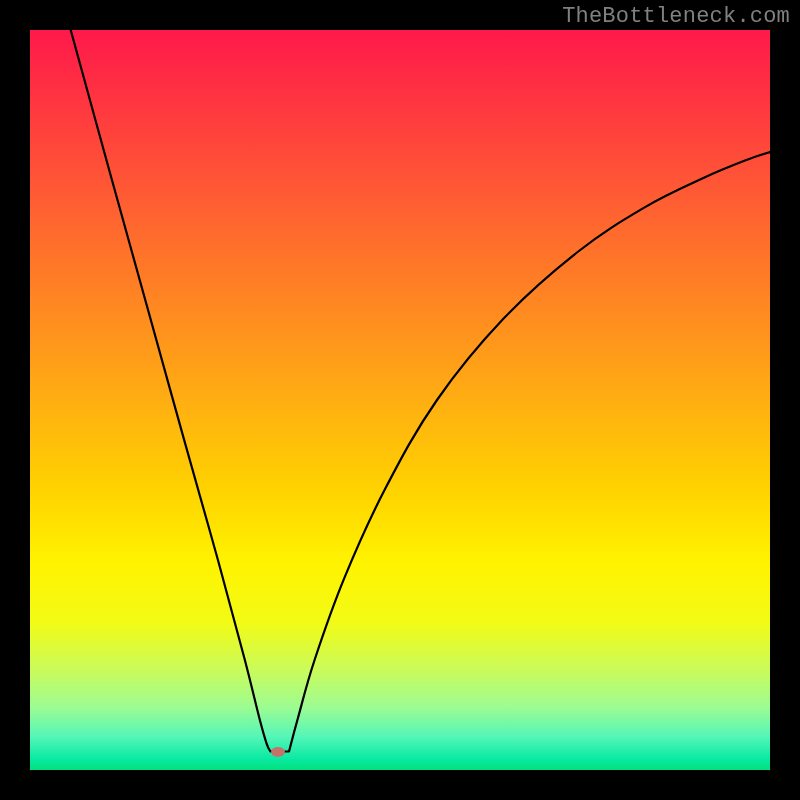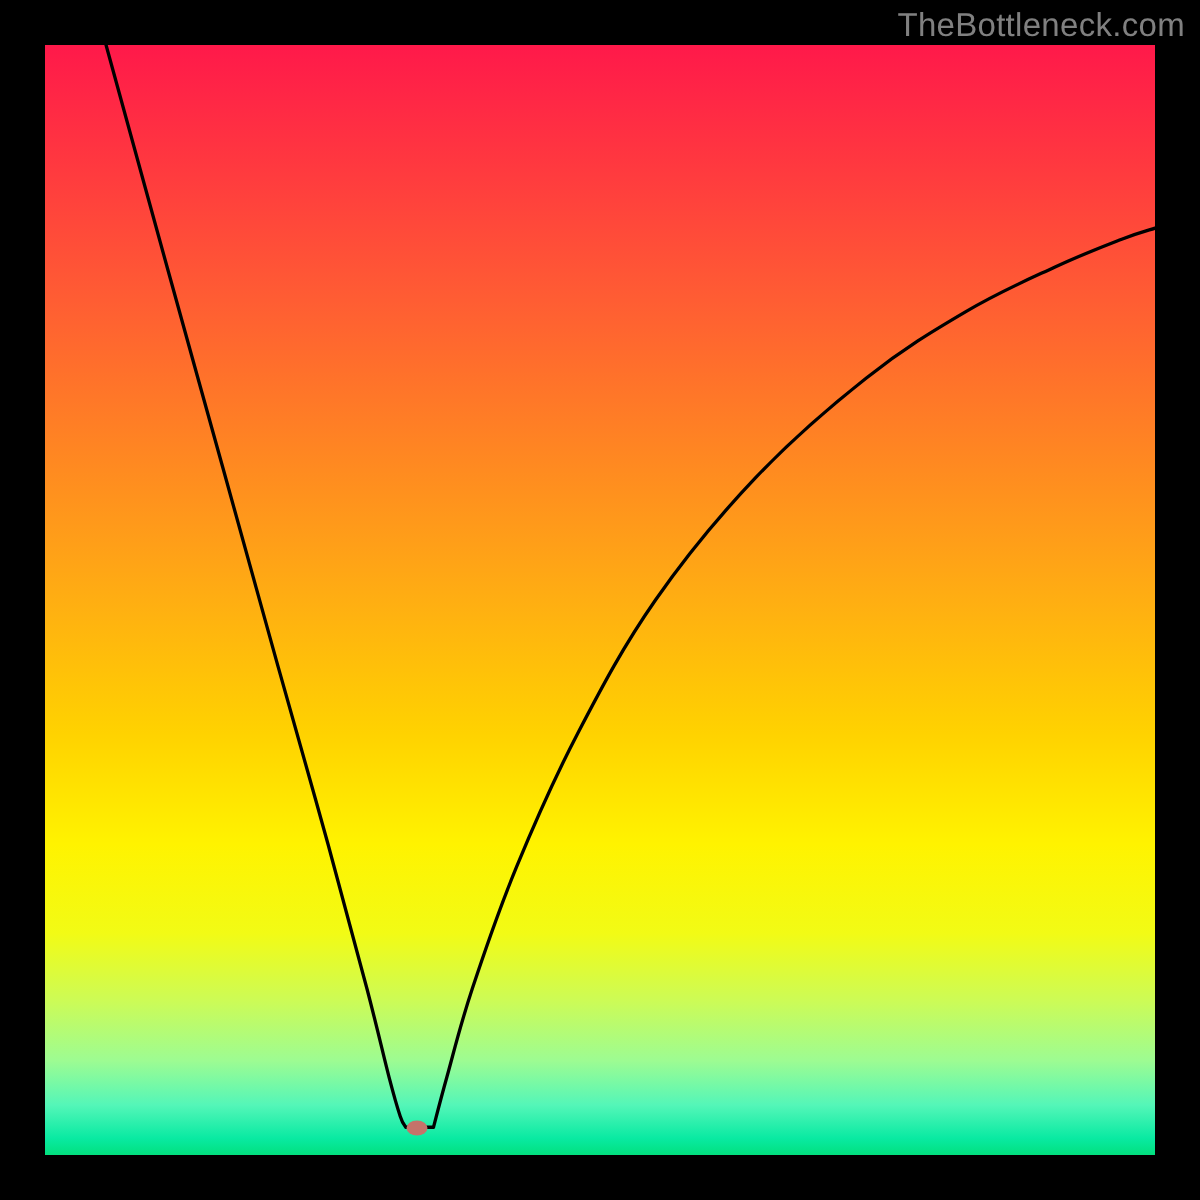--- a/index.html
+++ b/index.html
@@ -49,20 +49,21 @@
     transform: translate(-50%, -50%);
   }
   .attribution {
     position: absolute;
     top: 4px;
     right: 10px;
     color: #808080;
     font-size: 22px;
     letter-spacing: 0.2px;
     user-select: none;
+    font-family: Liberation Mono, monospace;
   }
 </style>
 </head>
 <body>
 
 <div class="frame">
 
   <div class="attribution">TheBottleneck.com</div>
 
   <div class="plot">

